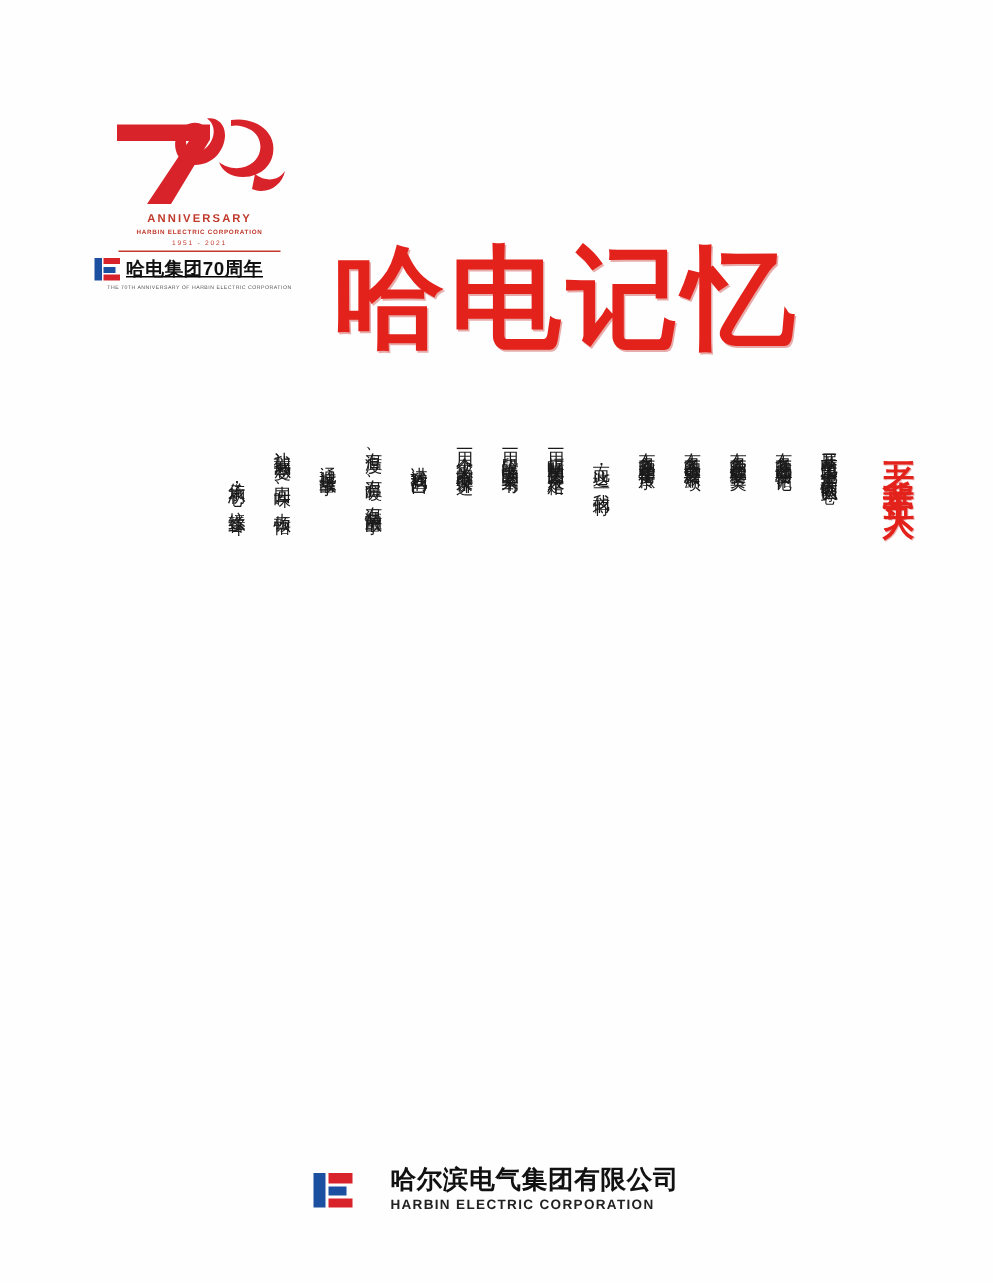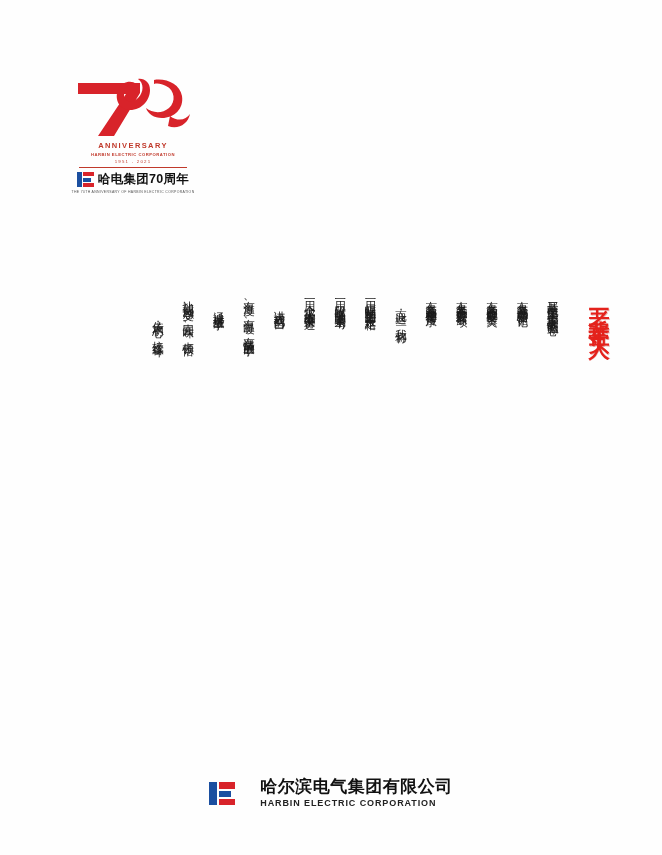--- a/index.html
+++ b/index.html
@@ -65,22 +65,23 @@
   }
   .logo-rule {
     width: 108px;
     height: 1px;
     background: #c0392b;
     margin: 3px auto 4px auto;
   }
   .logo-bottom-row {
     display: flex;
     align-items: center;
-    justify-content: center;
+    justify-content: flex-start;
     gap: 4px;
+    text-decoration: underline;
   }
   .he-mark {
     width: 17px;
     height: 15px;
     position: relative;
     flex: 0 0 auto;
   }
   .he-mark .b1 { position:absolute; left:0; top:0; width:5px; height:15px; background:#1b4fa0; }
   .he-mark .b2 { position:absolute; left:6px; top:0; width:11px; height:4.4px; background:#d8232a; }
   .he-mark .b3 { position:absolute; left:6px; top:5.6px; width:8px; height:4.2px; background:#1b4fa0; }
@@ -210,20 +211,21 @@
           <span class="b1"></span>
             <span class="b2"></span>
             <span class="b3"></span>
             <span class="b4"></span>
         </span>
         <span class="logo-cn">哈电集团70周年</span>
       </div>
       <div class="logo-en">THE 70TH ANNIVERSARY OF HARBIN ELECTRIC CORPORATION</div>
     </div>
 
+    <div class="main-title">哈电记忆</div>
   </div>
 
   <div class="poem">
     <div class="vcol headline">老一辈带头人</div>
     <div class="vcol">展开哈电集团七十年发展的恢弘画卷</div>
     <div class="vcol">有太多的感动需要铭记</div>
     <div class="vcol">有太多的辉煌需要赞美</div>
     <div class="vcol">有太多的奇迹需要歌颂</div>
     <div class="vcol">有太多的精神需要传承</div>
     <div class="vcol indent1">而这些，我们将</div>

